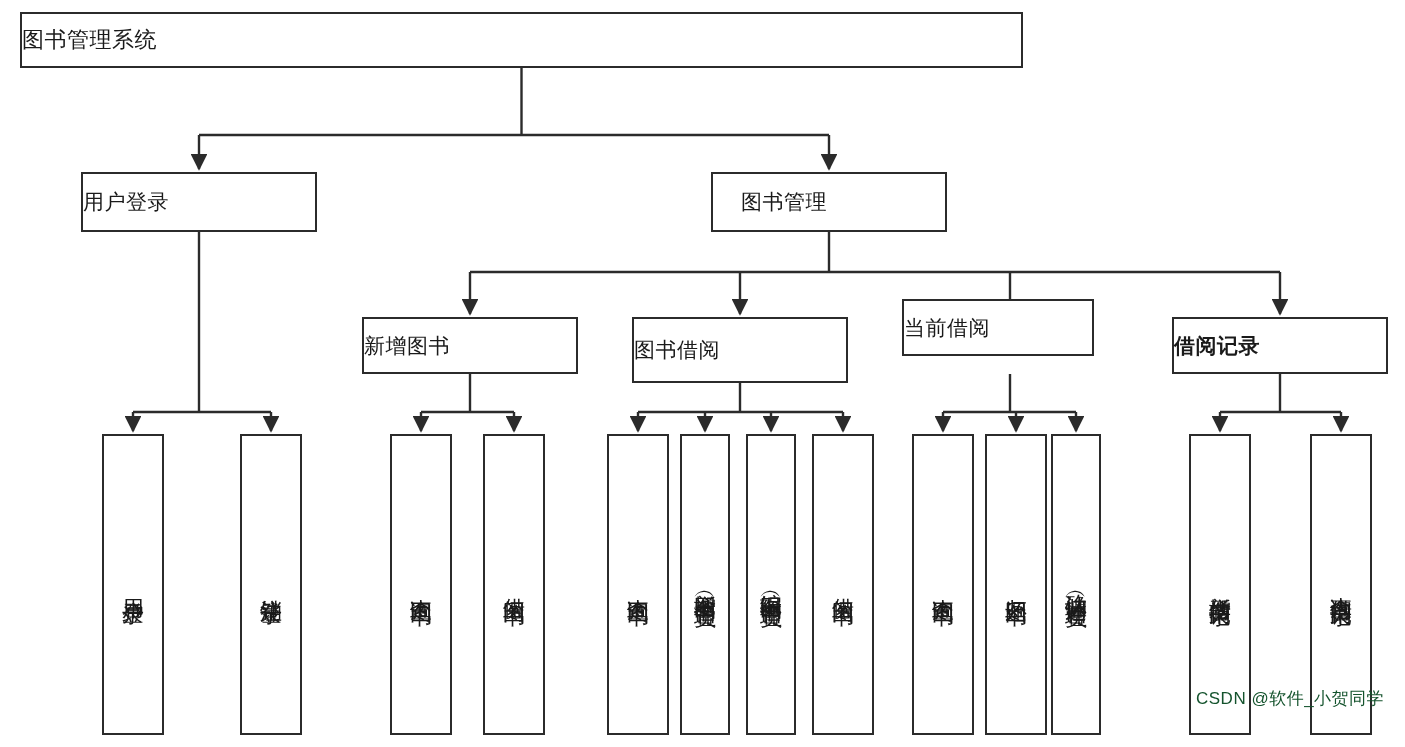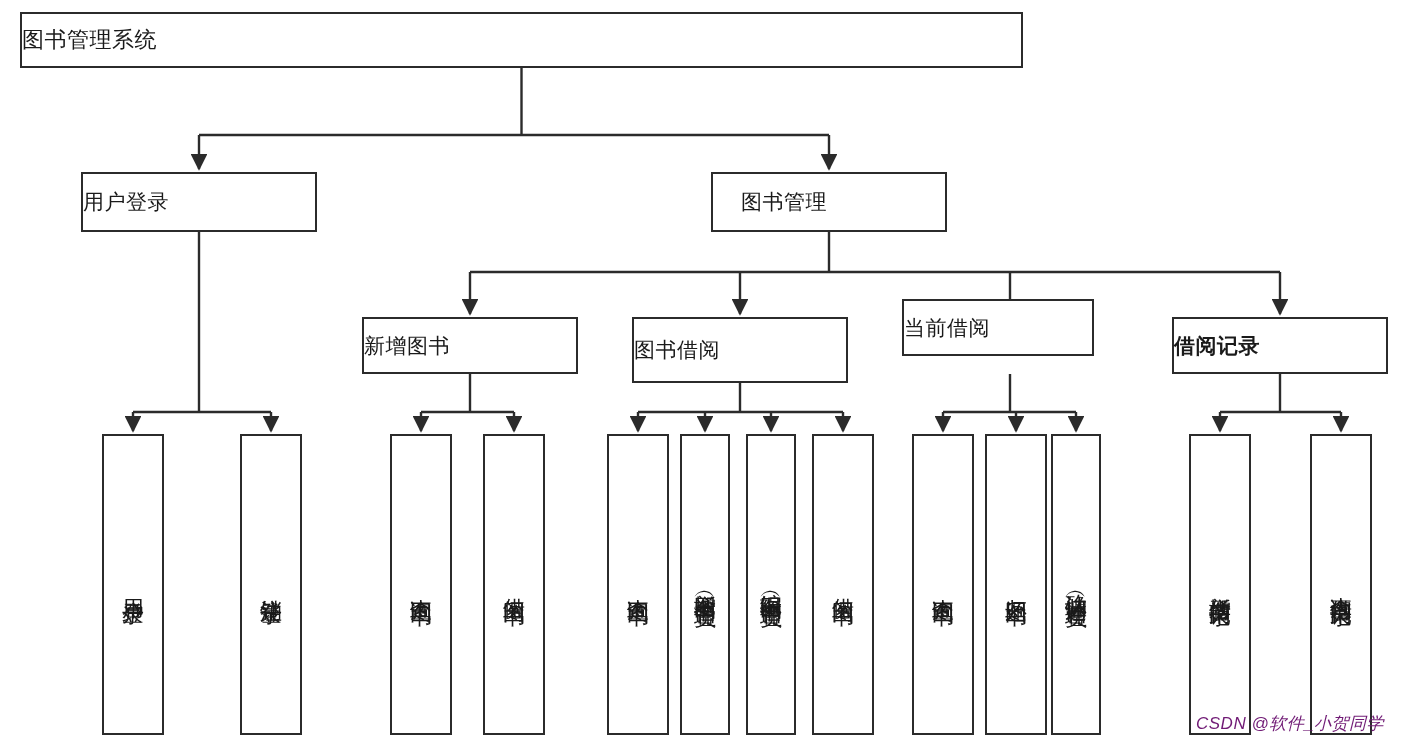--- a/index.html
+++ b/index.html
@@ -177,15 +177,15 @@
         <span class="node-label">确认归还（管理员）</span>
       </div>
       <div class="node-box vert" style="left: 1189px; top: 434px; width: 62px; height: 301px;">
         <span class="node-label">新增借阅记录</span>
       </div>
       <div class="node-box vert" style="left: 1310px; top: 434px; width: 62px; height: 301px;">
         <span class="node-label">查询借阅记录</span>
       </div>
     </div>
 
-  <div class="watermark" style="left: 1196px; top: 712px; color: #701a75; font-style: italic;">CSDN @软件_小贺同学</div>
+  <div class="watermark" style="left: 1196px; top: 687px; color: #14532d;">CSDN @软件_小贺同学</div>
 
 </div>
 
 </body></html>

